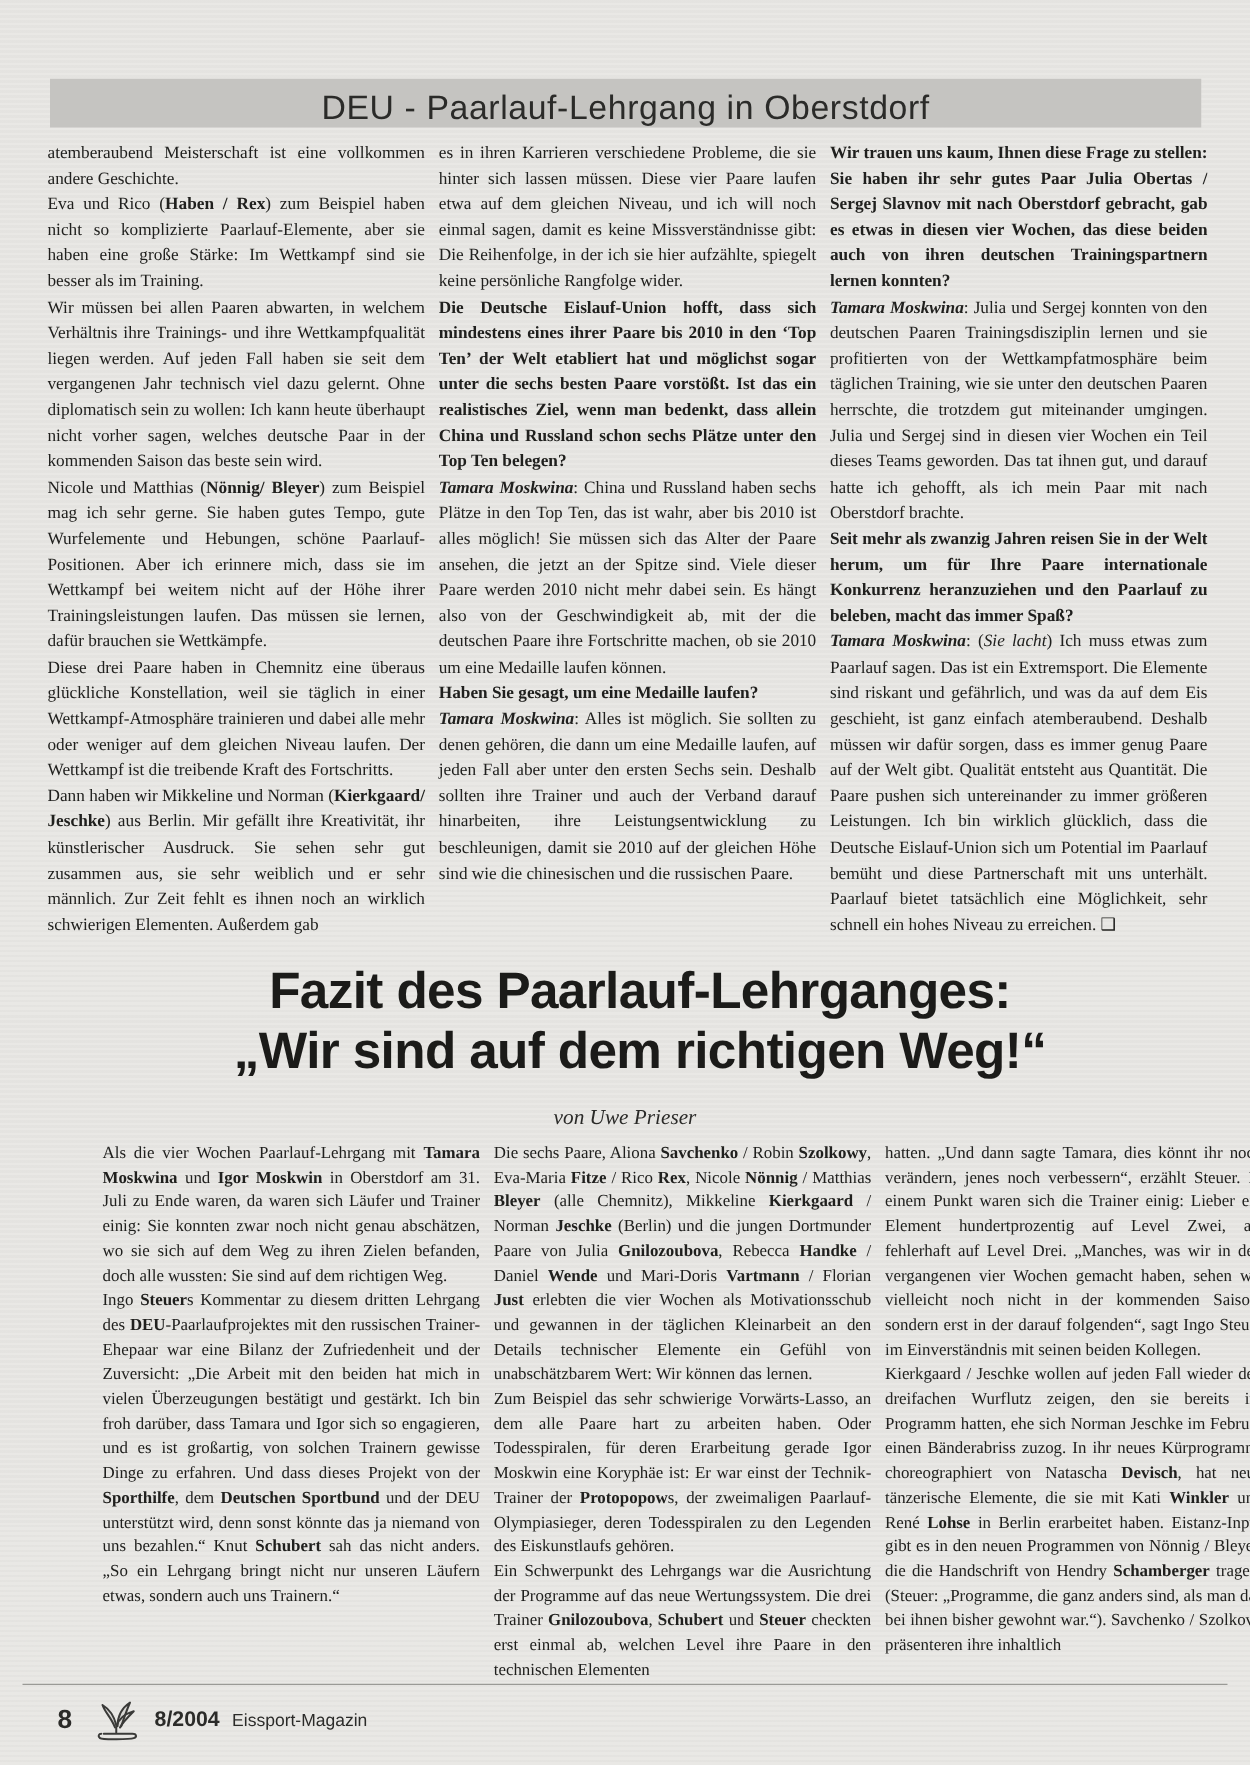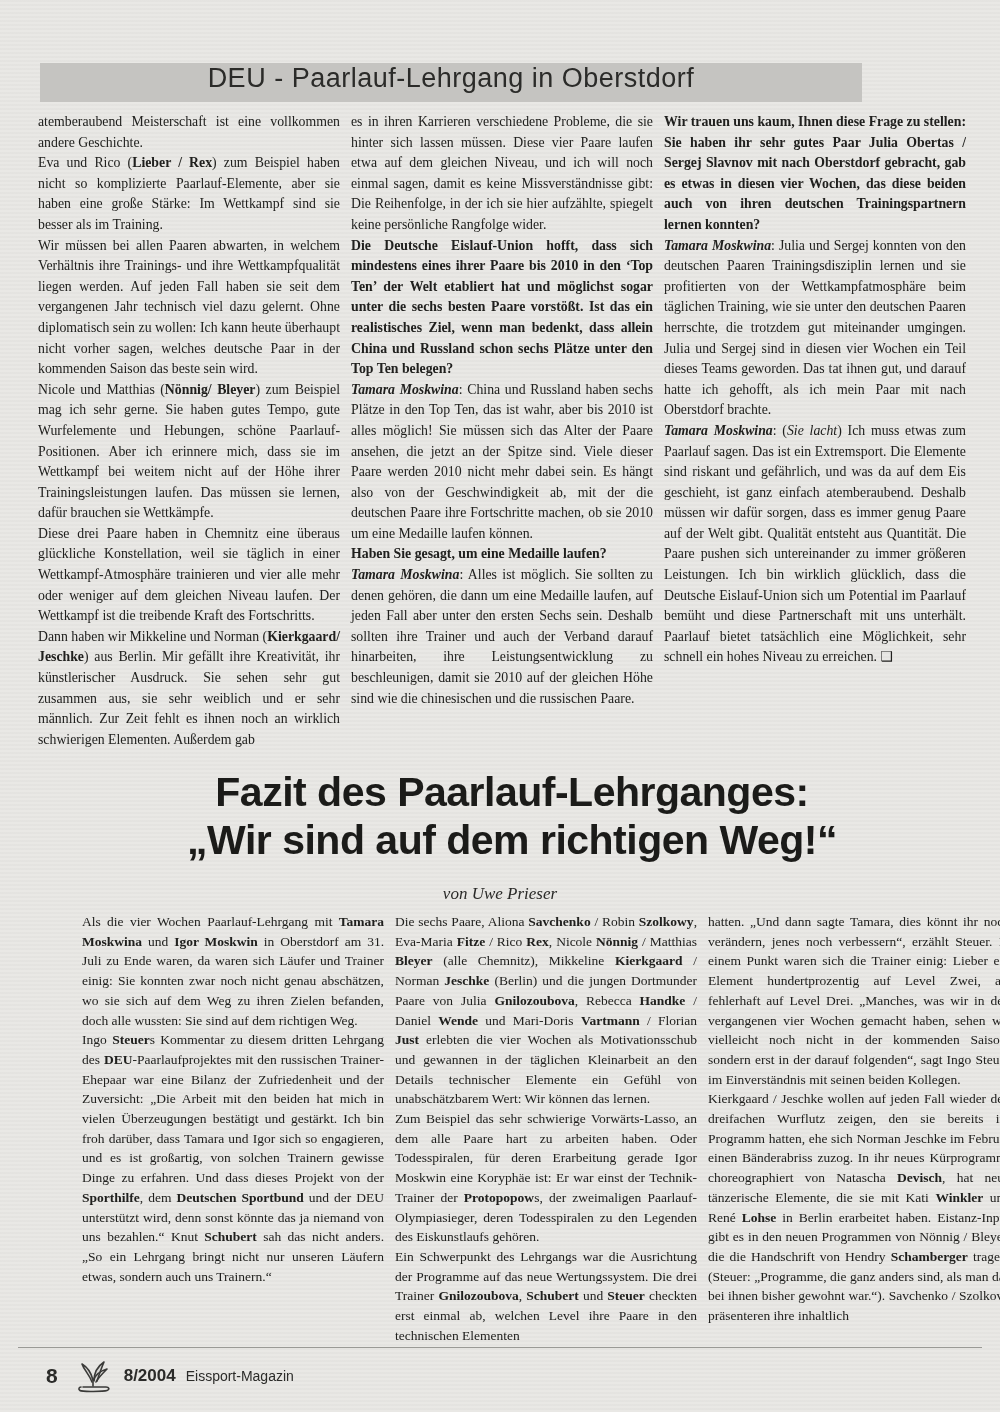--- a/index.html
+++ b/index.html
@@ -17,23 +17,23 @@
   }
   .page{
     position:relative;
     width:1000px;height:1412px;
     background:
       repeating-linear-gradient(0deg, rgba(255,255,255,.05) 0 2px, rgba(0,0,0,.015) 2px 4px),
       var(--paper);
   }
   
   .banner{
-    position:absolute;left:40px;top:63px;width:822px;height:39px;
+    position:absolute;left:40px;top:63px;width:921px;height:39px;
     background:var(--banner);
-    display:flex;align-items:flex-start;justify-content:center;
+    display:flex;align-items:flex-end;justify-content:center;
   }
   .banner h1{
     font-family:"Liberation Sans", sans-serif;
     font-weight:400;
     font-size:27px;
     letter-spacing:.5px;
     color:#2b2b29;
   }
   
   .cols{
@@ -96,36 +96,37 @@
 
 <div class="page">
 
   <div class="banner">
     <h1>DEU - Paarlauf-Lehrgang in Oberstdorf</h1>
   </div>
 
   <div class="cols" id="interview-section">
       <div class="col">
         <p><span class="seg-n">atemberaubend Meisterschaft ist eine vollkommen andere Geschichte.</span></p>
-        <p><span class="seg-n">Eva und Rico (</span><span class="seg-b">Lieber / Rex</span><span class="seg-n">) zum Beispiel haben nicht so komplizierte Paarlauf-Elemente, aber sie haben eine große Stärke: Im Wettkampf sind sie besser als im Training.</span></p>
+        <p><span class="seg-n">Eva und Rico (</span><span class="seg-b">Haben / Rex</span><span class="seg-n">) zum Beispiel haben nicht so komplizierte Paarlauf-Elemente, aber sie haben eine große Stärke: Im Wettkampf sind sie besser als im Training.</span></p>
         <p><span class="seg-n">Wir müssen bei allen Paaren abwarten, in welchem Verhältnis ihre Trainings- und ihre Wettkampfqualität liegen werden. Auf jeden Fall haben sie seit dem vergangenen Jahr technisch viel dazu gelernt. Ohne diplomatisch sein zu wollen: Ich kann heute überhaupt nicht vorher sagen, welches deutsche Paar in der kommenden Saison das beste sein wird.</span></p>
         <p><span class="seg-n">Nicole und Matthias (</span><span class="seg-b">Nönnig/ Bleyer</span><span class="seg-n">) zum Beispiel mag ich sehr gerne. Sie haben gutes Tempo, gute Wurfelemente und Hebungen, schöne Paarlauf-Positionen. Aber ich erinnere mich, dass sie im Wettkampf bei weitem nicht auf der Höhe ihrer Trainingsleistungen laufen. Das müssen sie lernen, dafür brauchen sie Wettkämpfe.</span></p>
-        <p><span class="seg-n">Diese drei Paare haben in Chemnitz eine überaus glückliche Konstellation, weil sie täglich in einer Wettkampf-Atmosphäre trainieren und vier alle mehr oder weniger auf dem gleichen Niveau laufen. Der Wettkampf ist die treibende Kraft des Fortschritts.</span></p>
+        <p><span class="seg-n">Diese drei Paare haben in Chemnitz eine überaus glückliche Konstellation, weil sie täglich in einer Wettkampf-Atmosphäre trainieren und dabei alle mehr oder weniger auf dem gleichen Niveau laufen. Der Wettkampf ist die treibende Kraft des Fortschritts.</span></p>
         <p><span class="seg-n">Dann haben wir Mikkeline und Norman (</span><span class="seg-b">Kierkgaard/ Jeschke</span><span class="seg-n">) aus Berlin. Mir gefällt ihre Kreativität, ihr künstlerischer Ausdruck. Sie sehen sehr gut zusammen aus, sie sehr weiblich und er sehr männlich. Zur Zeit fehlt es ihnen noch an wirklich schwierigen Elementen. Außerdem gab</span></p>
       </div>
       <div class="col">
         <p><span class="seg-n">es in ihren Karrieren verschiedene Probleme, die sie hinter sich lassen müssen. Diese vier Paare laufen etwa auf dem gleichen Niveau, und ich will noch einmal sagen, damit es keine Missverständnisse gibt: Die Reihenfolge, in der ich sie hier aufzählte, spiegelt keine persönliche Rangfolge wider.</span></p>
         <p><span class="seg-b">Die Deutsche Eislauf-Union hofft, dass sich mindestens eines ihrer Paare bis 2010 in den ‘Top Ten’ der Welt etabliert hat und möglichst sogar unter die sechs besten Paare vorstößt. Ist das ein realistisches Ziel, wenn man bedenkt, dass allein China und Russland schon sechs Plätze unter den Top Ten belegen?</span></p>
         <p><span class="seg-bi">Tamara Moskwina</span><span class="seg-n">: China und Russland haben sechs Plätze in den Top Ten, das ist wahr, aber bis 2010 ist alles möglich! Sie müssen sich das Alter der Paare ansehen, die jetzt an der Spitze sind. Viele dieser Paare werden 2010 nicht mehr dabei sein. Es hängt also von der Geschwindigkeit ab, mit der die deutschen Paare ihre Fortschritte machen, ob sie 2010 um eine Medaille laufen können.</span></p>
         <p><span class="seg-b">Haben Sie gesagt, um eine Medaille laufen?</span></p>
         <p><span class="seg-bi">Tamara Moskwina</span><span class="seg-n">: Alles ist möglich. Sie sollten zu denen gehören, die dann um eine Medaille laufen, auf jeden Fall aber unter den ersten Sechs sein. Deshalb sollten ihre Trainer und auch der Verband darauf hinarbeiten, ihre Leistungsentwicklung zu beschleunigen, damit sie 2010 auf der gleichen Höhe sind wie die chinesischen und die russischen Paare.</span></p>
       </div>
       <div class="col">
         <p><span class="seg-b">Wir trauen uns kaum, Ihnen diese Frage zu stellen: Sie haben ihr sehr gutes Paar Julia Obertas / Sergej Slavnov mit nach Oberstdorf gebracht, gab es etwas in diesen vier Wochen, das diese beiden auch von ihren deutschen Trainingspartnern lernen konnten?</span></p>
         <p><span class="seg-bi">Tamara Moskwina</span><span class="seg-n">: Julia und Sergej konnten von den deutschen Paaren Trainingsdisziplin lernen und sie profitierten von der Wettkampfatmosphäre beim täglichen Training, wie sie unter den deutschen Paaren herrschte, die trotzdem gut miteinander umgingen. Julia und Sergej sind in diesen vier Wochen ein Teil dieses Teams geworden. Das tat ihnen gut, und darauf hatte ich gehofft, als ich mein Paar mit nach Oberstdorf brachte.</span></p>
+        <p><span class="seg-b">Seit mehr als zwanzig Jahren reisen Sie in der Welt herum, um für Ihre Paare internationale Konkurrenz heranzuziehen und den Paarlauf zu beleben, macht das immer Spaß?</span></p>
         <p><span class="seg-bi">Tamara Moskwina</span><span class="seg-n">: (</span><span class="seg-i">Sie lacht</span><span class="seg-n">) Ich muss etwas zum Paarlauf sagen. Das ist ein Extremsport. Die Elemente sind riskant und gefährlich, und was da auf dem Eis geschieht, ist ganz einfach atemberaubend. Deshalb müssen wir dafür sorgen, dass es immer genug Paare auf der Welt gibt. Qualität entsteht aus Quantität. Die Paare pushen sich untereinander zu immer größeren Leistungen. Ich bin wirklich glücklich, dass die Deutsche Eislauf-Union sich um Potential im Paarlauf bemüht und diese Partnerschaft mit uns unterhält. Paarlauf bietet tatsächlich eine Möglichkeit, sehr schnell ein hohes Niveau zu erreichen.   ❑</span></p>
       </div>
     </div>
 
   <div class="headline">
     <div class="hl">Fazit des Paarlauf-Lehrganges:</div>
     <div class="hl">„Wir sind auf dem richtigen Weg!“</div>
   </div>
   <div class="byline">von Uwe Prieser</div>
 

